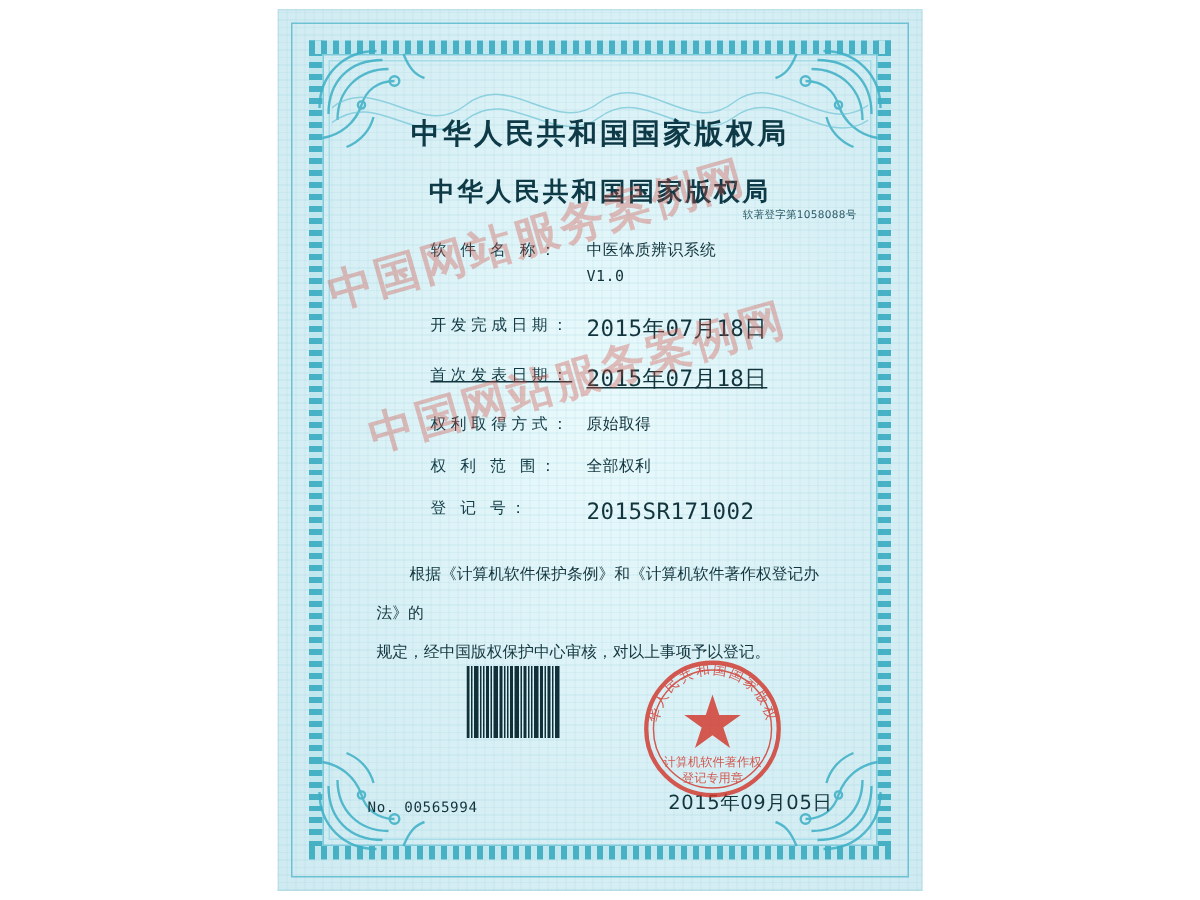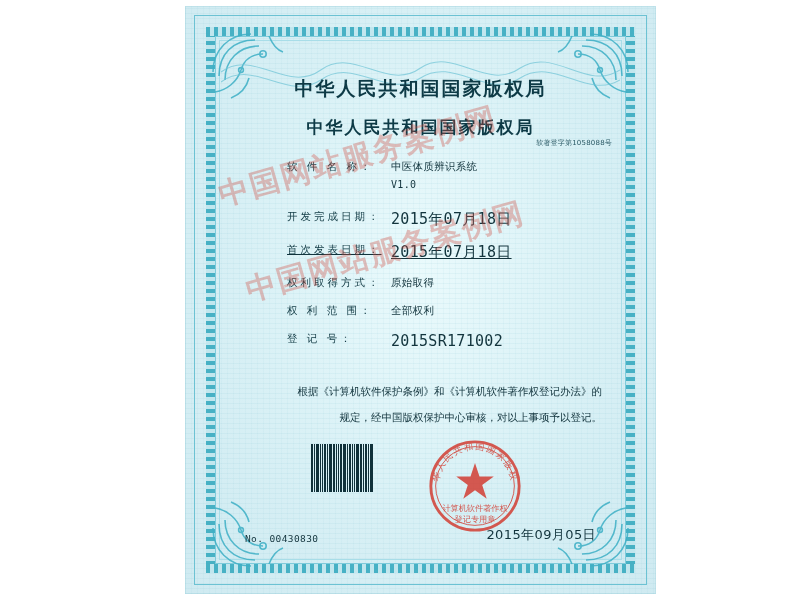--- a/index.html
+++ b/index.html
@@ -17,21 +17,21 @@
     width: 800px;
     height: 600px;
     background: #ffffff;
   }
 
   
   .certificate {
     position: absolute;
     left: 185px;
     top: 6px;
-    width: 471px;
+    width: 430px;
     height: 588px;
     background: #dff3f7;
     background:
       radial-gradient(ellipse at 50% 45%, #eafafc 0%, #d8f0f5 55%, #cfeaf1 100%);
     box-shadow: 0 0 0 1px #bfe2ea inset;
   }
 
   
   .cert-texture {
     position: absolute;
@@ -167,26 +167,25 @@
     margin-top: 5px;
     font-family: "DejaVu Sans Mono", monospace;
     font-size: 10px;
   }
   .mono { font-family: "DejaVu Sans Mono", monospace; font-size: 15px; }
 
   .paragraph {
     position: absolute;
     left: 26px;
     right: 14px;
-    top: 314px;
+    top: 306px;
     font-family: "DejaVu Sans", sans-serif;
     font-size: 10.5px;
     color: #12343d;
     line-height: 26px;
-    text-align: right;
   }
   .paragraph .indent { display: block; text-indent: 22px; }
 
   
   .barcode {
     position: absolute;
     left: 86px;
     top: 380px;
     width: 64px;
     height: 48px;
@@ -393,21 +392,21 @@
           <i style="width:1px"></i>
         <i style="width:1px"></i>
           <i style="width:3px"></i>
           <i style="width:2px"></i>
           <i style="width:1px"></i>
         <i style="width:2px"></i>
           <i style="width:1px"></i>
           <i style="width:3px"></i>
       </div>
 
-      <div class="footer-no">No. 00430830</div>
+      <div class="footer-no">No. 00565994</div>
       <div class="footer-date">2015年09月05日</div>
 
     </div>
 
     <div class="seal">
       <svg viewBox="0 0 100 100" width="96" height="96" aria-hidden="true">
         <defs>
           <path id="sealArcTop" d="M 12 50 A 38 38 0 0 1 88 50"></path>
           <path id="sealArcBottom" d="M 16 50 A 34 34 0 0 0 84 50"></path>
         </defs>

